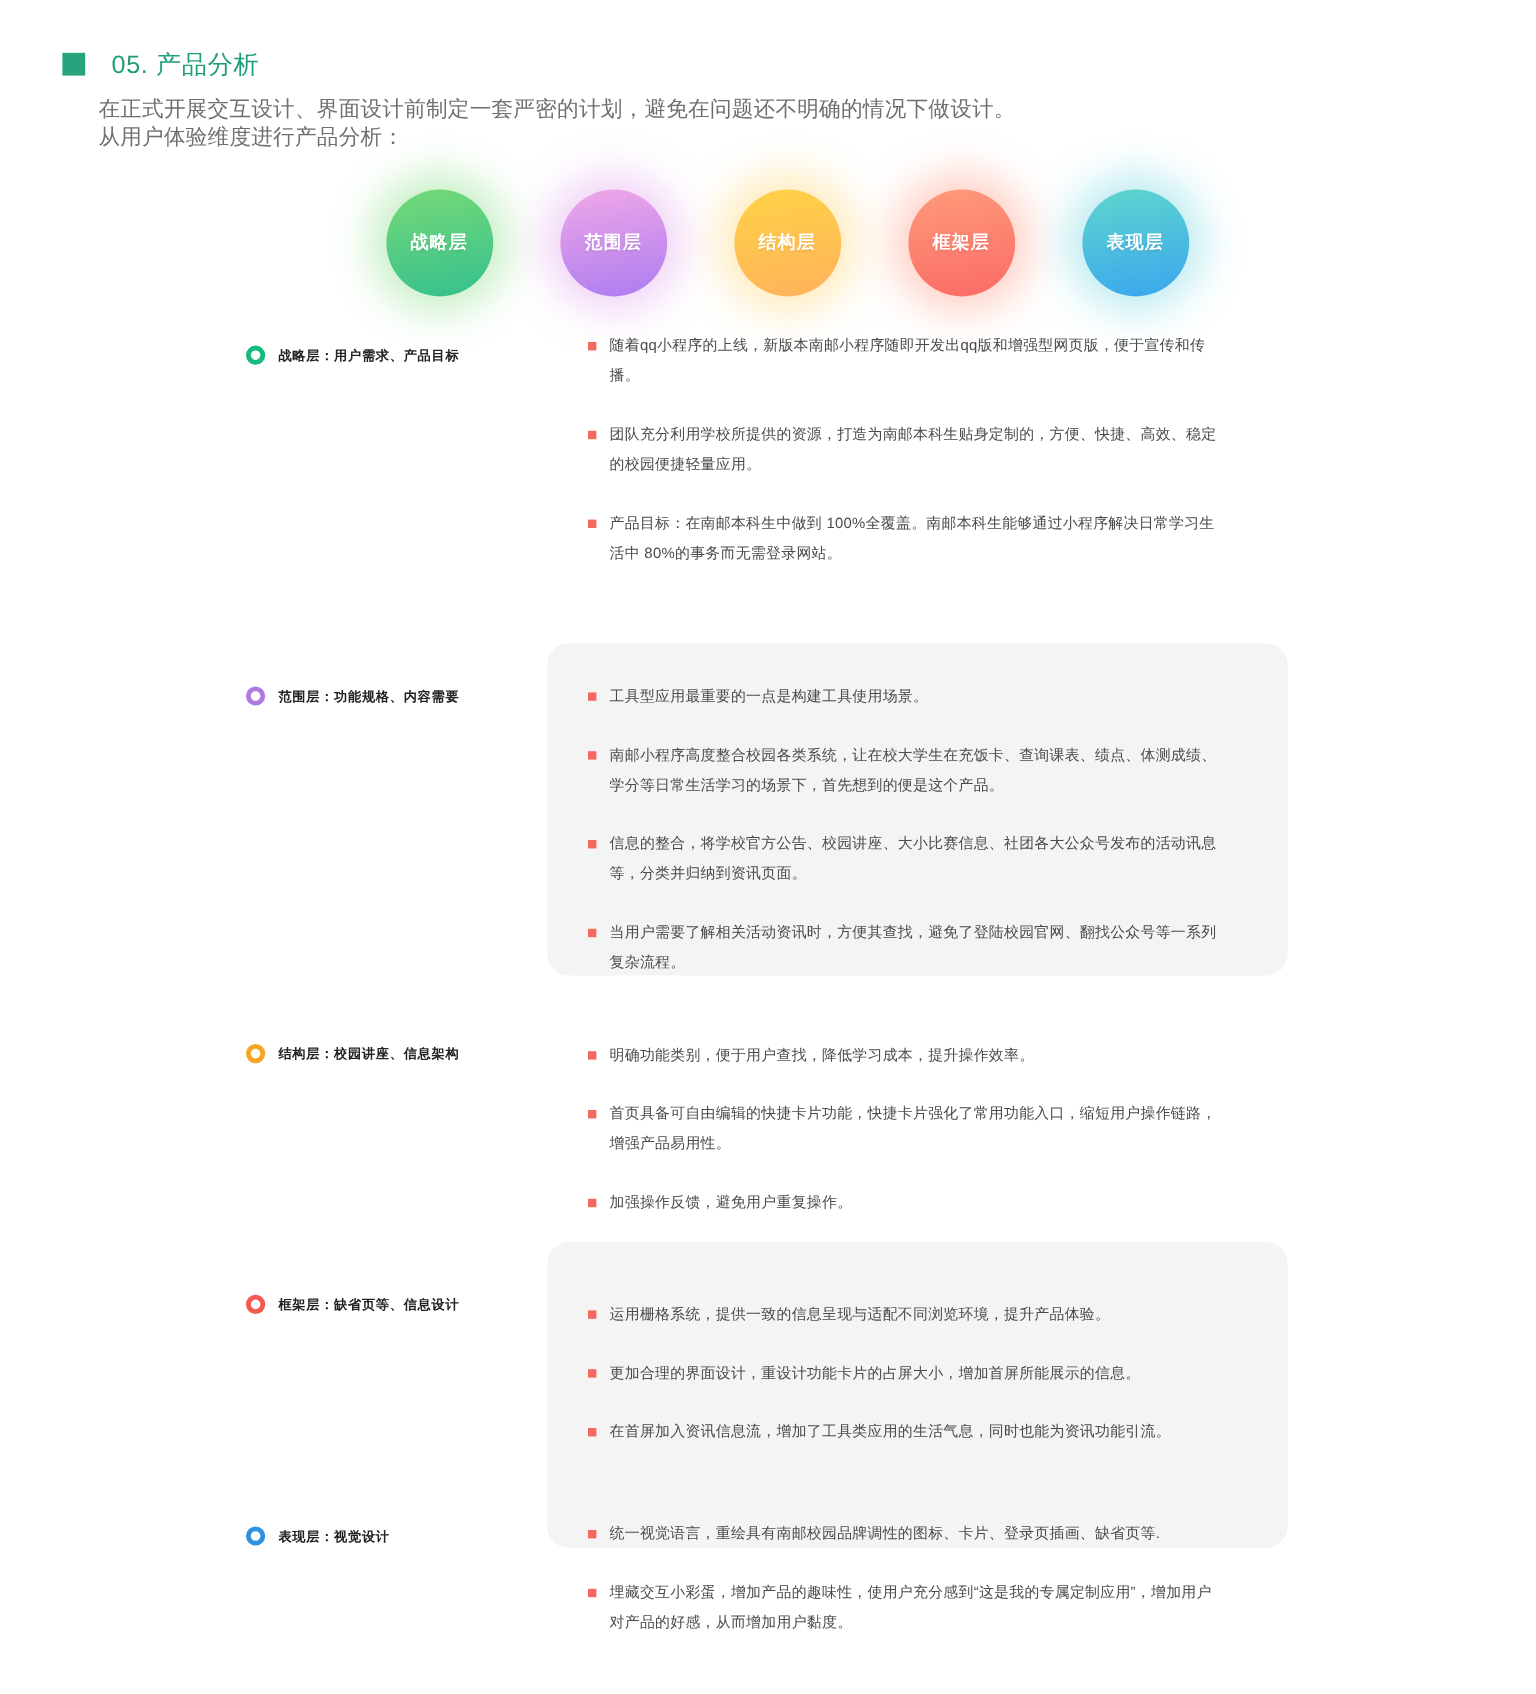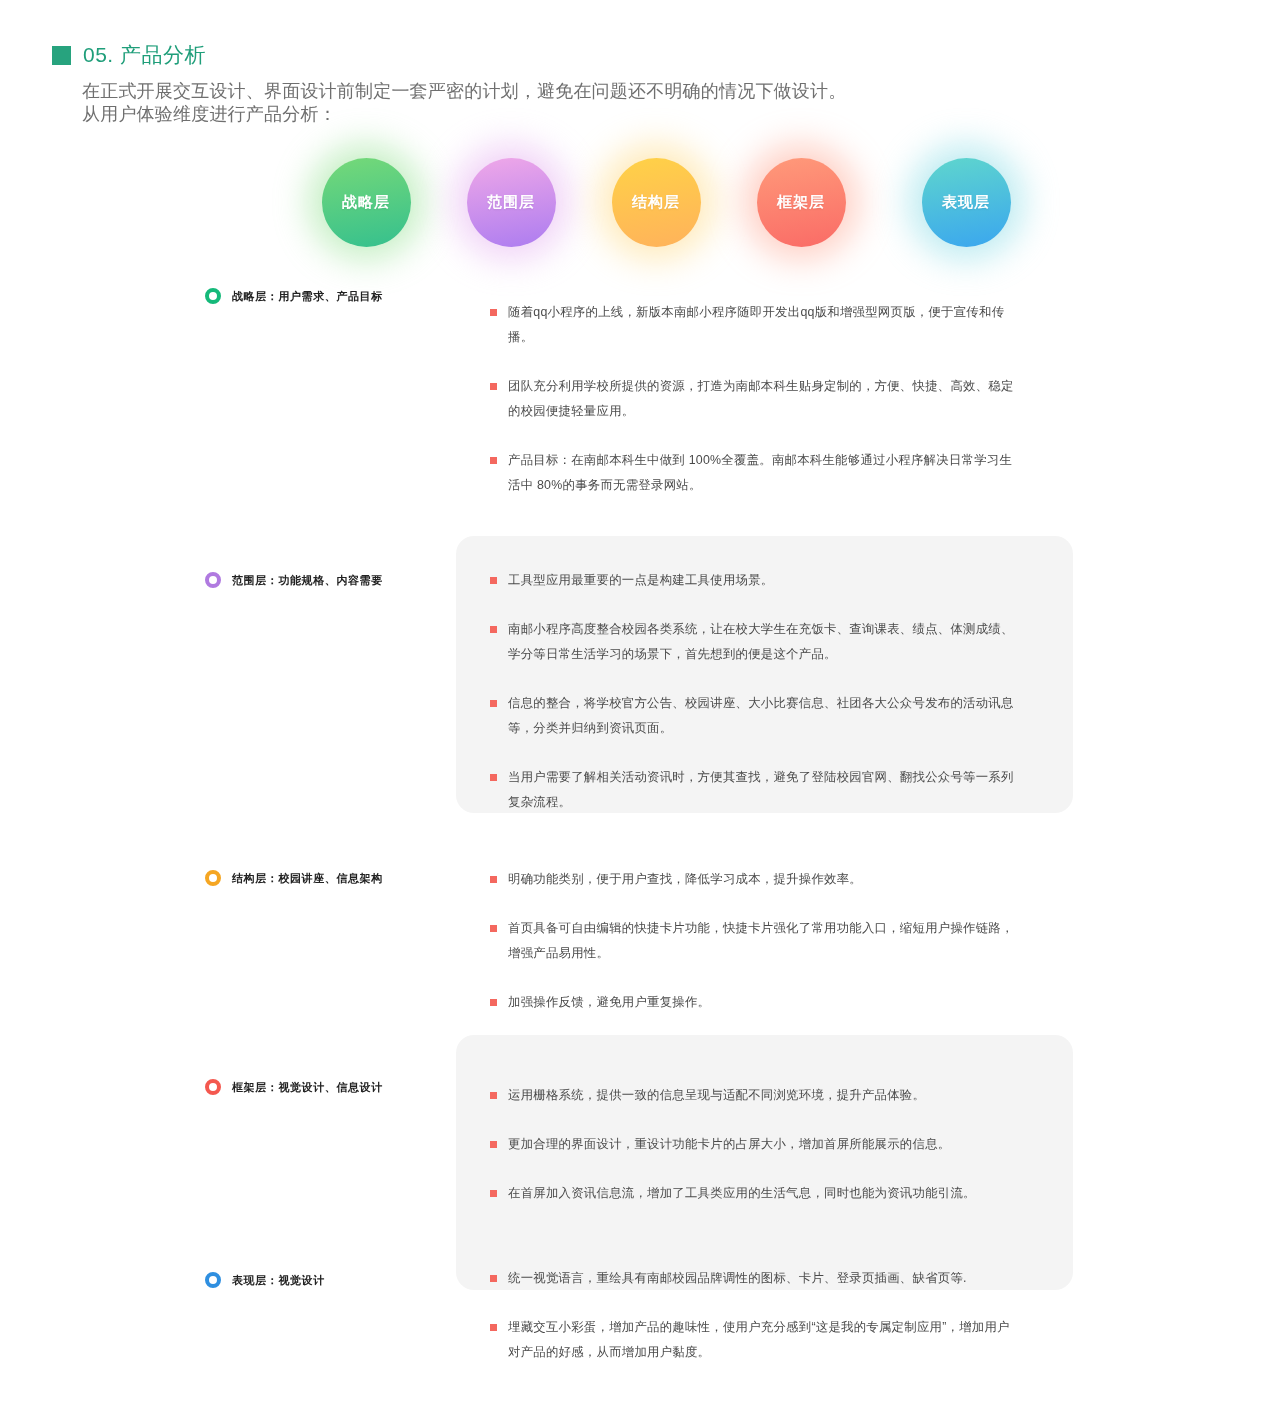--- a/index.html
+++ b/index.html
@@ -18,22 +18,22 @@
 
   
   .header {
     position: absolute;
     left: 52px;
     top: 44px;
     width: 900px;
   }
   .header-title-row {
     display: flex;
-    align-items: flex-end;
-    gap: 12px;
+    align-items: flex-start;
+    gap: 22px;
   }
   .title-square {
     width: 19px;
     height: 19px;
     background: #27a37e;
     flex: 0 0 auto;
   }
   .header-title {
     font-size: 21px;
     font-weight: 400;
@@ -180,34 +180,34 @@
       <div class="bubble" style="background: linear-gradient(170deg, rgb(255, 210, 71) 0%, rgb(255, 178, 91) 100%);">
         <span>结构层</span>
       </div>
     </div>
     <div class="bubble-wrap" style="left: 435px;">
       <div class="bubble-glow" style="background: rgb(255, 163, 141);"></div>
       <div class="bubble" style="background: linear-gradient(170deg, rgb(255, 154, 122) 0%, rgb(250, 107, 102) 100%);">
         <span>框架层</span>
       </div>
     </div>
-    <div class="bubble-wrap" style="left: 600px;">
+    <div class="bubble-wrap" style="left: 580px;">
       <div class="bubble-glow" style="background: rgb(127, 217, 228);"></div>
       <div class="bubble" style="background: linear-gradient(170deg, rgb(95, 214, 205) 0%, rgb(58, 166, 239) 100%);">
         <span>表现层</span>
       </div>
     </div>
   </div>
 
 <div id="sections-root">
     <div class="sec-label" style="top: 288px;">
       <span class="ring" style="border-color: rgb(21, 185, 122);"></span>
       <span class="sec-label-text">战略层：用户需求、产品目标</span>
     </div>
-    <div class="bullets" style="top: 300px;">
+    <div class="bullets" style="top: 276px;">
       <div class="bullet">
         <p>随着qq小程序的上线，新版本南邮小程序随即开发出qq版和增强型网页版，便于宣传和传播。</p>
       </div>
       <div class="bullet">
         <p>团队充分利用学校所提供的资源，打造为南邮本科生贴身定制的，方便、快捷、高效、稳定的校园便捷轻量应用。</p>
       </div>
       <div class="bullet">
         <p>产品目标：在南邮本科生中做到 100%全覆盖。南邮本科生能够通过小程序解决日常学习生活中 80%的事务而无需登录网站。</p>
       </div>
     </div>
@@ -241,21 +241,21 @@
       <div class="bullet">
         <p>首页具备可自由编辑的快捷卡片功能，快捷卡片强化了常用功能入口，缩短用户操作链路，增强产品易用性。</p>
       </div>
       <div class="bullet">
         <p>加强操作反馈，避免用户重复操作。</p>
       </div>
     </div>
     <div class="card-bg" style="top: 1035px; height: 255px;"></div>
     <div class="sec-label" style="top: 1079px;">
       <span class="ring" style="border-color: rgb(244, 88, 79);"></span>
-      <span class="sec-label-text">框架层：视觉设计、信息设计</span>
+      <span class="sec-label-text">框架层：缺省页等、信息设计</span>
     </div>
     <div class="bullets" style="top: 1083px;">
       <div class="bullet">
         <p>运用栅格系统，提供一致的信息呈现与适配不同浏览环境，提升产品体验。</p>
       </div>
       <div class="bullet">
         <p>更加合理的界面设计，重设计功能卡片的占屏大小，增加首屏所能展示的信息。</p>
       </div>
       <div class="bullet">
         <p>在首屏加入资讯信息流，增加了工具类应用的生活气息，同时也能为资讯功能引流。</p>

